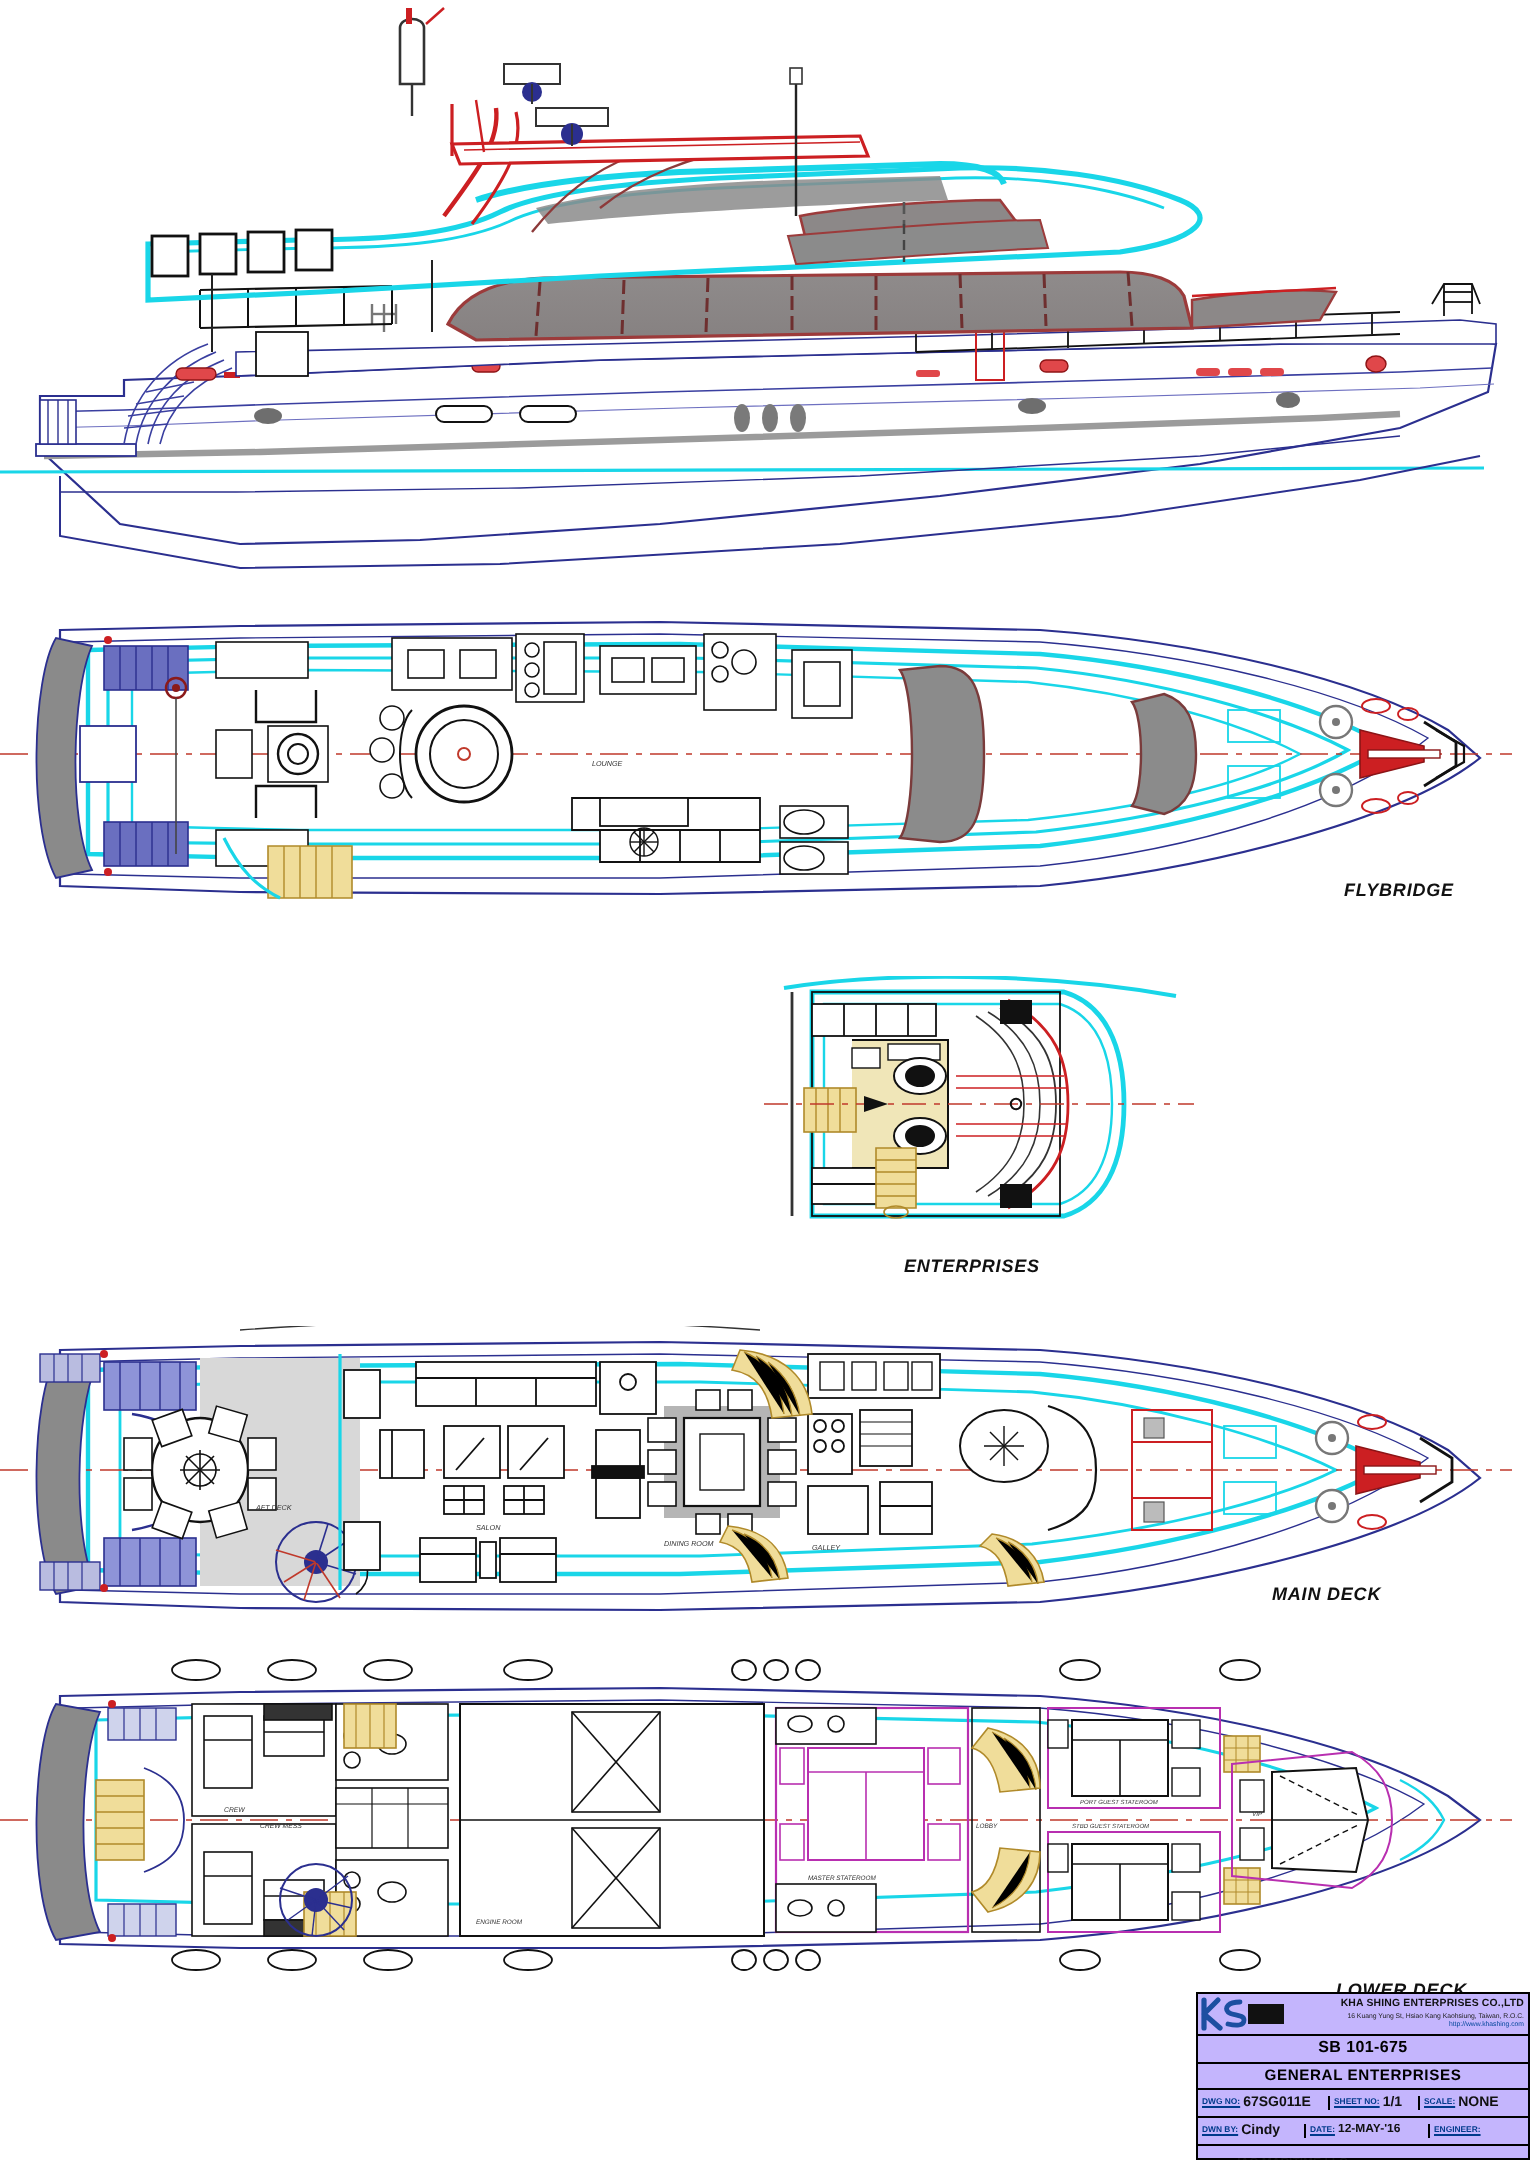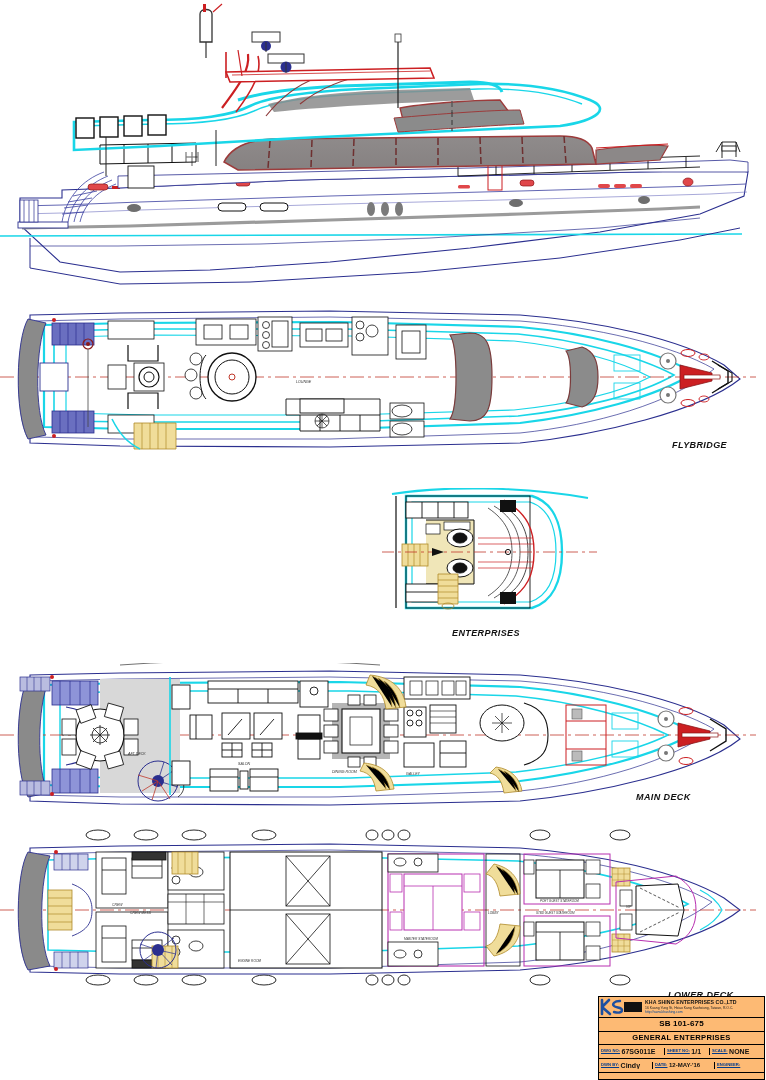--- a/index.html
+++ b/index.html
@@ -6,22 +6,22 @@
   html,body{margin:0;padding:0;background:#ffffff;}
   body{width:766px;height:1080px;position:relative;overflow:hidden;
        font-family:"Liberation Sans",sans-serif;color:#000;}
   .sheet{position:absolute;left:0;top:0;width:766px;height:1080px;}
   svg{display:block;}
   .viewlabel{position:absolute;font-style:italic;font-weight:bold;
              font-size:9px;letter-spacing:.4px;color:#111;white-space:nowrap;}
 
   
   .titleblock{position:absolute;left:598px;top:996px;width:167px;height:84px;
-      border:1.2px solid #000;background:#fdba74;box-sizing:border-box;
-      font-size:6px;line-height:1.1;}
+      border:1.2px solid #000;background:#c4b5fd;box-sizing:border-box;
+      font-size:6px;line-height:1.1;text-align:right;}
   .tb-row{border-bottom:1px solid #000;box-sizing:border-box;display:flex;align-items:center;}
   .tb-logo{height:21px;display:flex;align-items:stretch;}
   .tb-logo-mark{width:46px;display:flex;align-items:center;justify-content:center;
       border-right:0;}
   .tb-logo-txt{flex:1;display:flex;flex-direction:column;justify-content:center;
       padding:1px 2px 1px 0;}
   .co-name{font-size:5.2px;font-weight:bold;letter-spacing:.1px;color:#111;line-height:1.25;}
   .co-addr{font-size:3.4px;color:#222;line-height:1.3;}
   .co-web{font-size:3.4px;color:#00469b;line-height:1.3;}
   .tb-title{height:14px;justify-content:center;font-size:8px;font-weight:bold;

